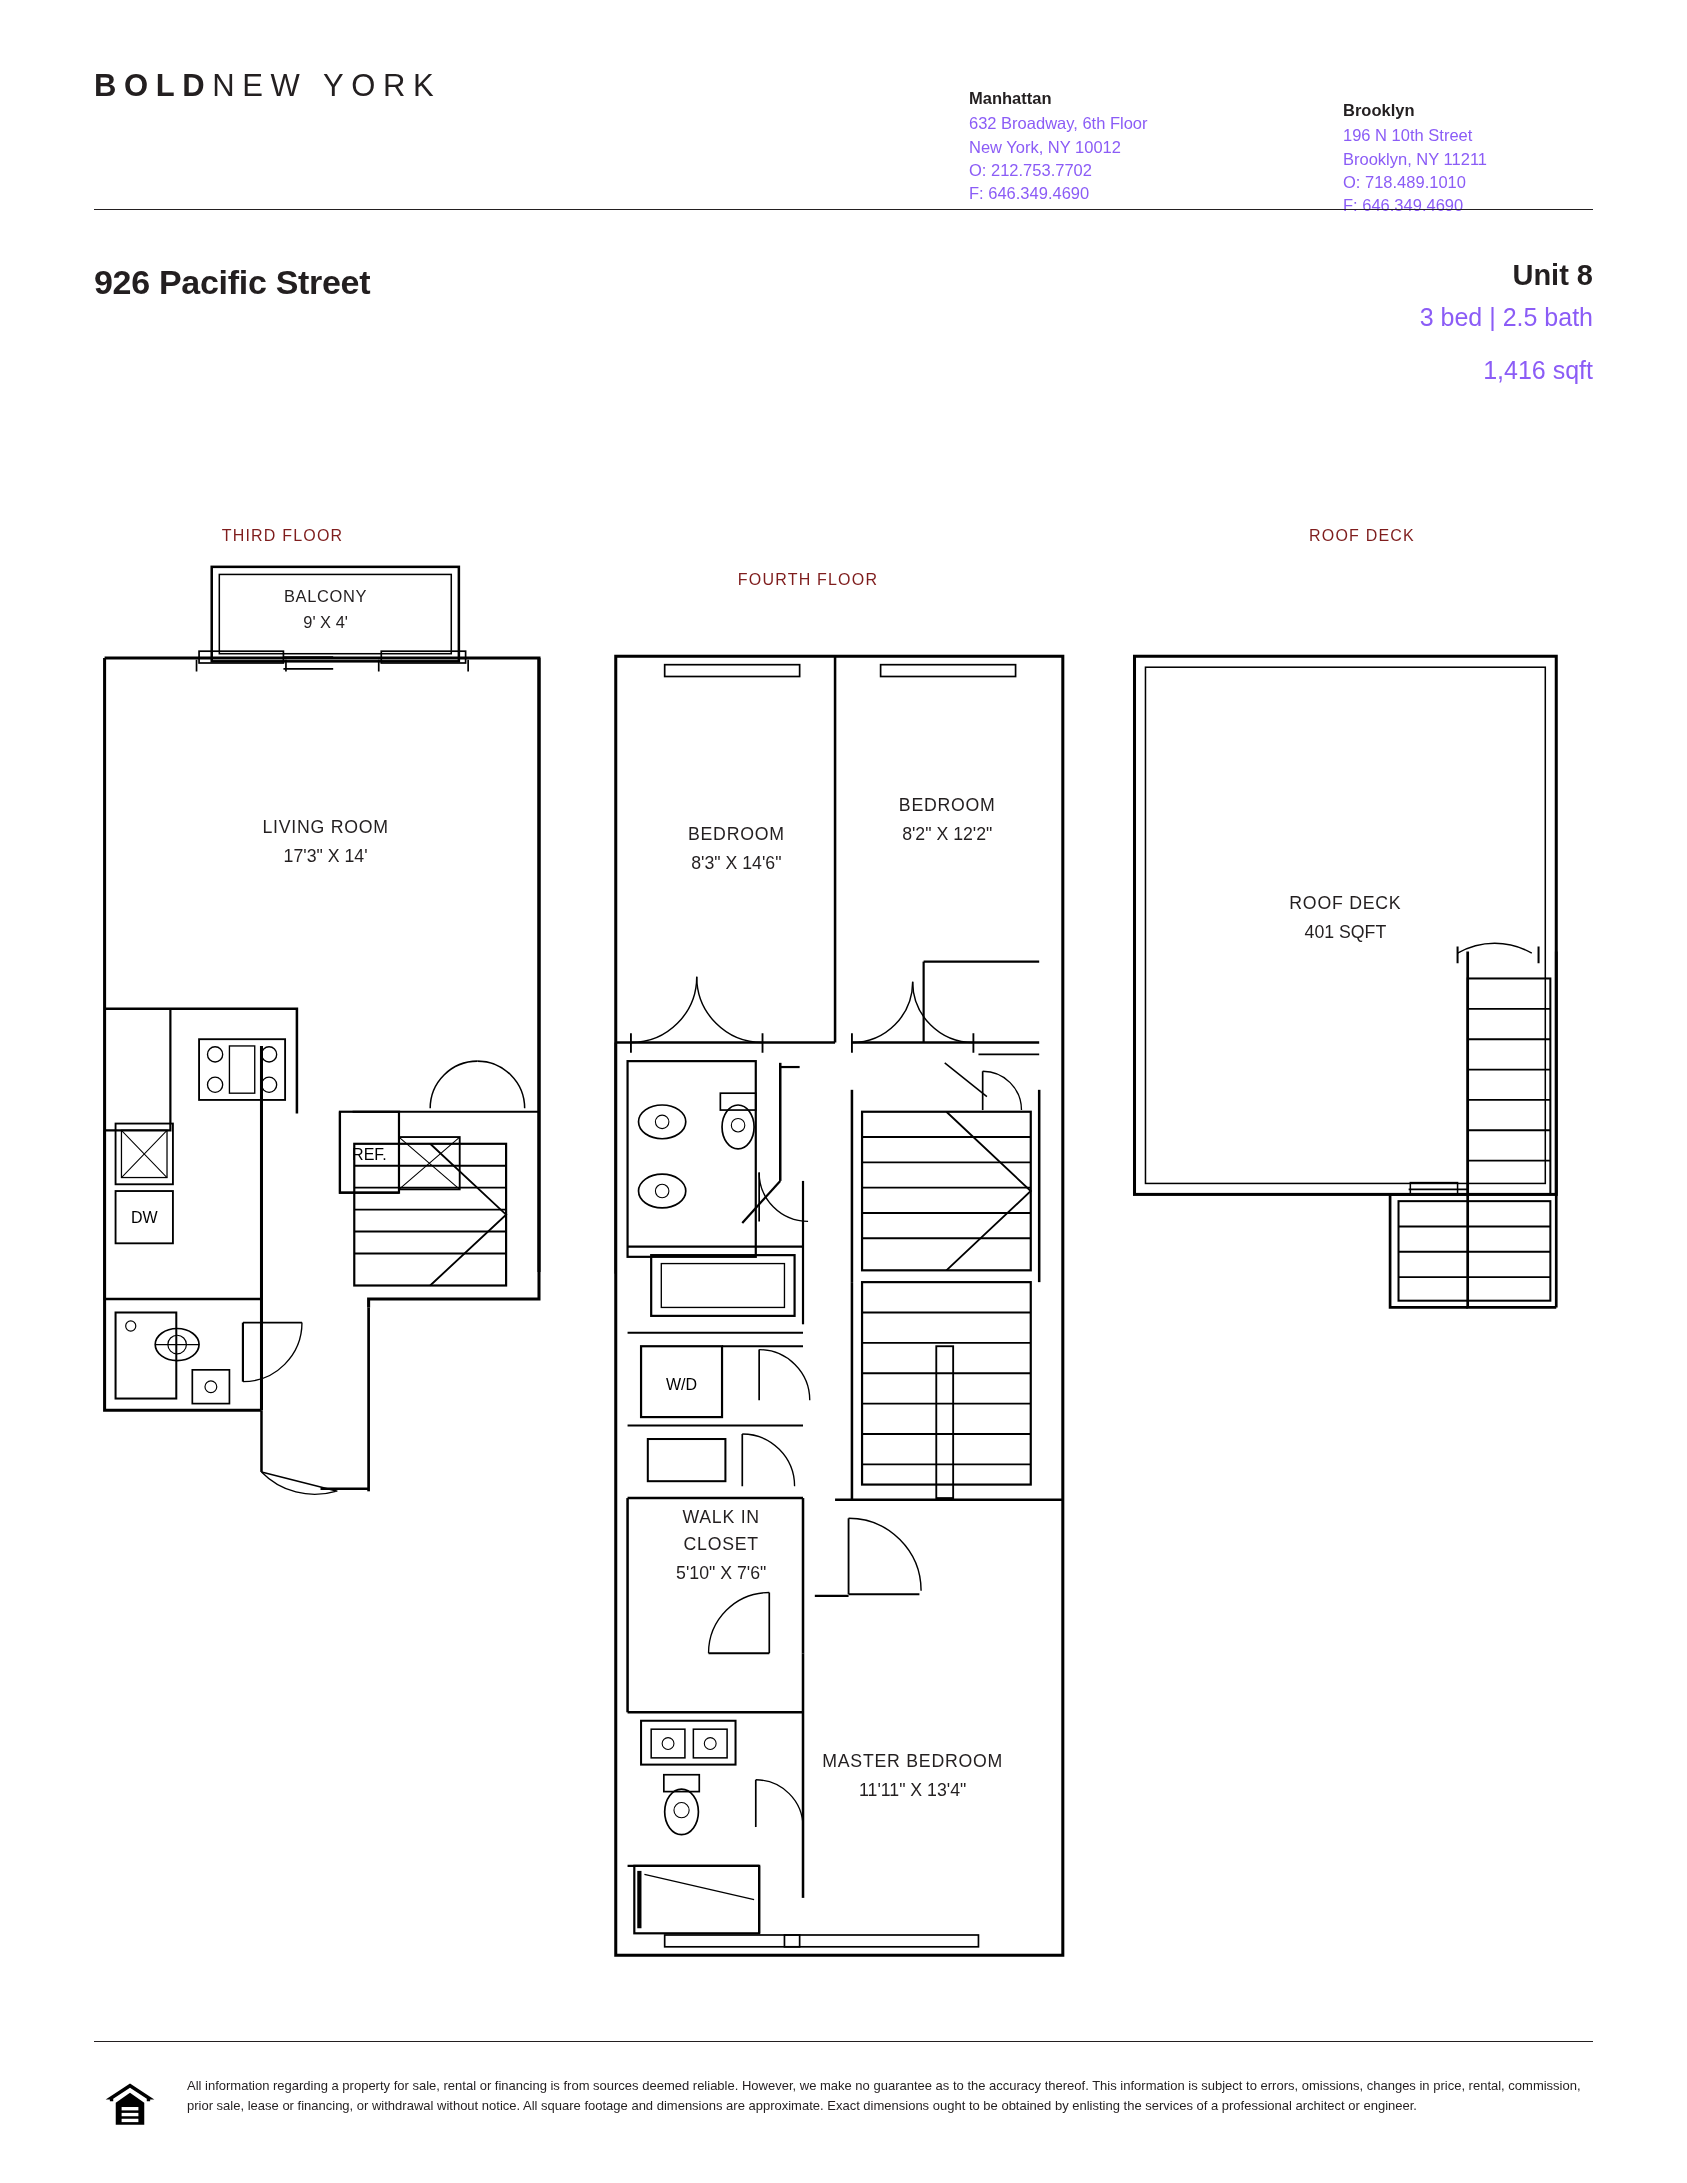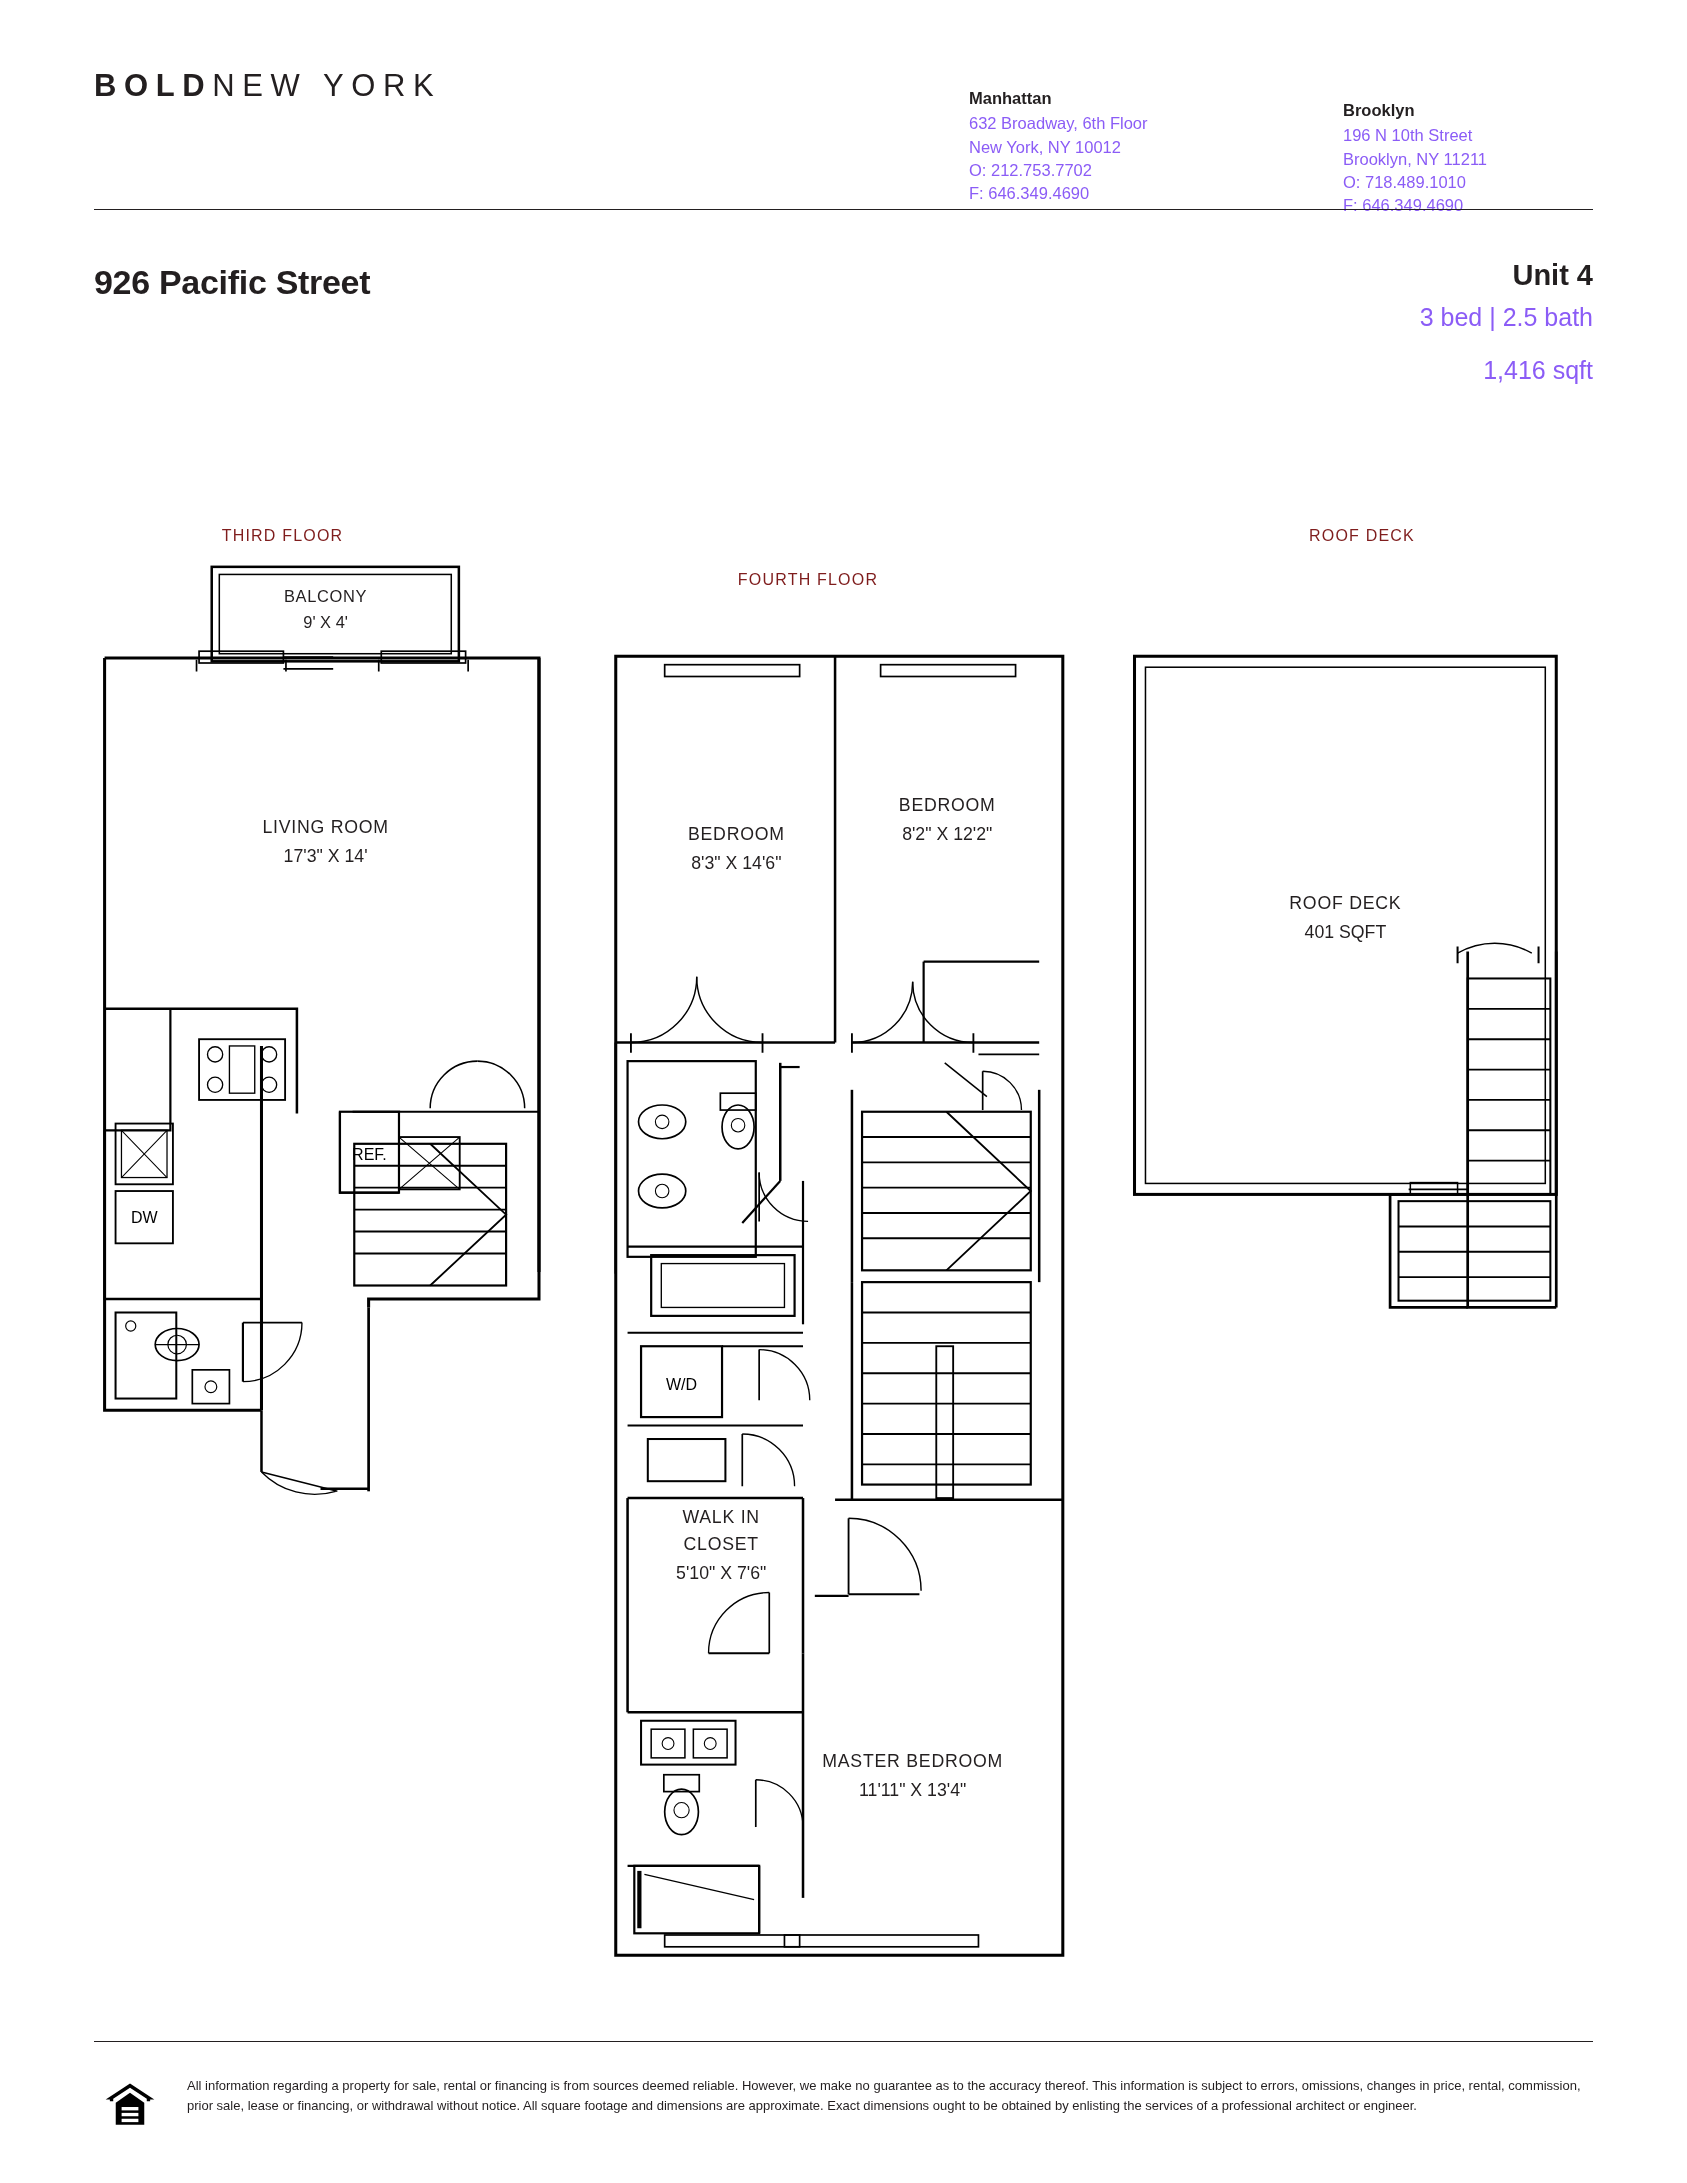--- a/index.html
+++ b/index.html
@@ -113,21 +113,21 @@
     <div class="line">Brooklyn, NY 11211</div>
     <div class="line">O: 718.489.1010</div>
     <div class="line">F: 646.349.4690</div>
   </div>
 </div>
 
 <div class="rule"></div>
 
 <div class="address">926 Pacific Street</div>
 <div class="unit-block">
-  <div class="unit-name">Unit 4</div>
+  <div class="unit-name">Unit 8</div>
   <div class="unit-specs">3 bed | 2.5 bath</div>
   <div class="unit-specs" style="margin-top:18px">1,416 sqft</div>
 </div>
 
 <div class="floor-label" style="left:156px; top:527px; width:253px;">THIRD FLOOR</div>
 <div class="floor-label" style="left:656px; top:527px; width:304px;margin-top:44px;">FOURTH FLOOR</div>
 <div class="floor-label" style="left:1223px; top:527px; width:278px;">ROOF DECK</div>
 
 <svg class="plans" viewBox="0 0 2000 2588" xmlns="http://www.w3.org/2000/svg">
   <g fill="none" stroke="#000" stroke-width="2.6" shape-rendering="geometricPrecision">

